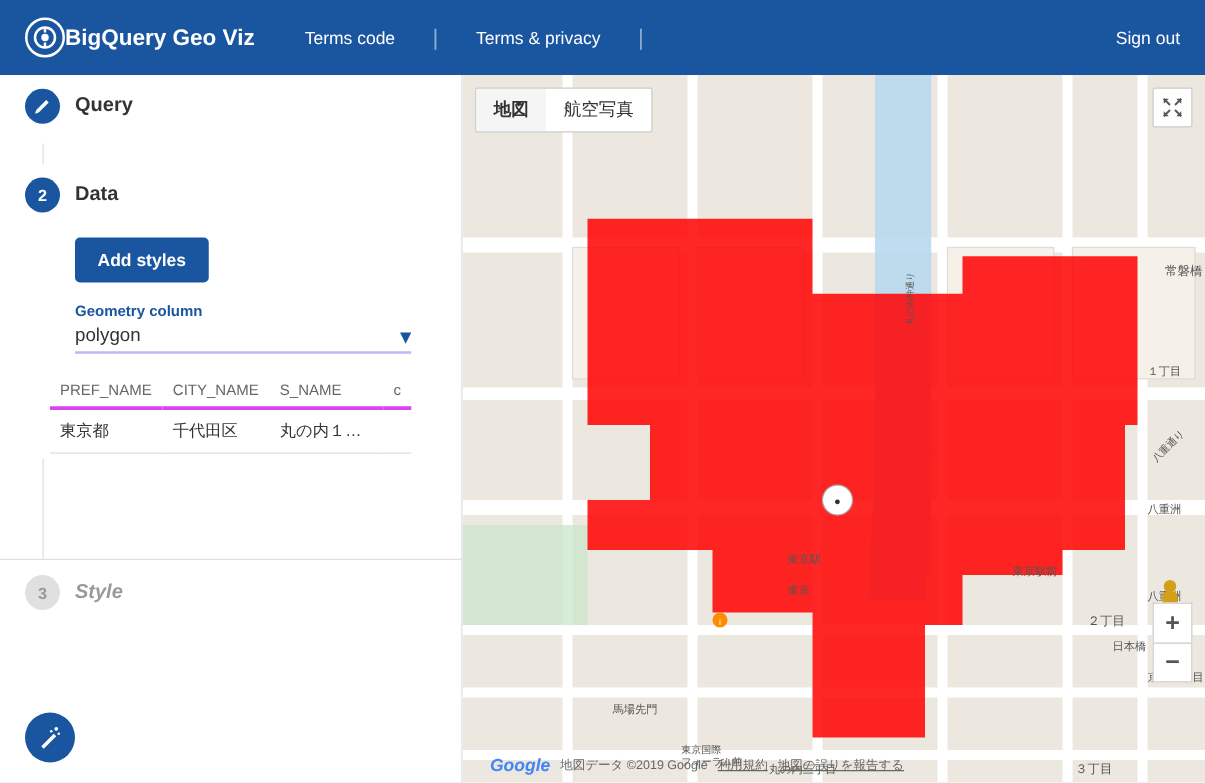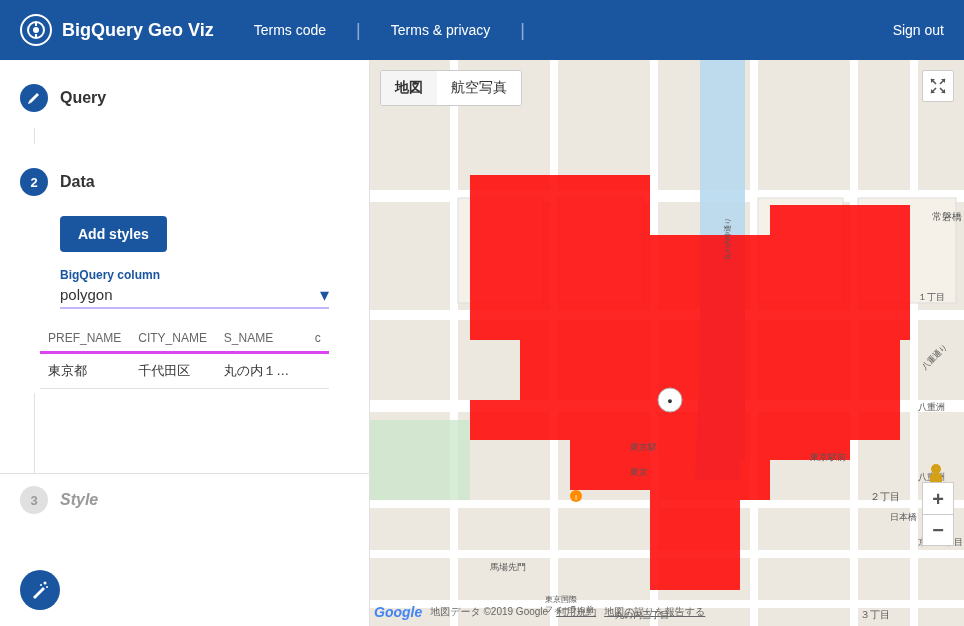--- a/index.html
+++ b/index.html
@@ -11,21 +11,20 @@
       color: white;
       height: 60px;
       display: flex;
       align-items: center;
       padding: 0 20px;
       flex-shrink: 0;
     }
     #header .logo-area {
       display: flex;
       align-items: center;
-      gap: 10px;
       margin-right: 40px;
     }
     #header .logo-icon {
       width: 32px;
       height: 32px;
       border: 2px solid white;
       border-radius: 50%;
       display: flex;
       align-items: center;
       justify-content: center;
@@ -76,21 +75,21 @@
       width: 370px;
       flex-shrink: 0;
       background: white;
       border-right: 1px solid #e0e0e0;
       display: flex;
       flex-direction: column;
       overflow-y: auto;
     }
 
     .sidebar-section {
-      padding: 24px 20px;
+      padding: 11px 20px;
     }
 
     .sidebar-section-header {
       display: flex;
       align-items: center;
       gap: 12px;
       margin-bottom: 12px;
     }
 
     .step-circle {
@@ -292,21 +291,21 @@
       bottom: 120px;
       font-size: 28px;
       z-index: 10;
       cursor: pointer;
     }
 
     
     .map-attribution {
       position: absolute;
       bottom: 6px;
-      left: 4px;
+      left: 22px;
       display: flex;
       align-items: center;
       gap: 8px;
       z-index: 10;
     }
     .google-logo {
       font-size: 12px;
       color: #666;
       font-weight: bold;
     }
@@ -372,21 +371,21 @@
     <div class="sidebar-section" style="padding-bottom:4px;">
       <div class="sidebar-section-header">
         <div class="step-circle active">
           <span>2</span>
         </div>
         <span class="section-title">Data</span>
       </div>
 
       <button class="add-styles-btn">Add styles</button>
 
-      <div class="geometry-label">BigQuery column</div>
+      <div class="geometry-label">Geometry column</div>
       <div class="geometry-select-wrapper">
         <select>
           <option>polygon</option>
           <option>geometry</option>
           <option>geom</option>
           <option>shape</option>
         </select>
         <span class="chevron">▾</span>
       </div>
 

